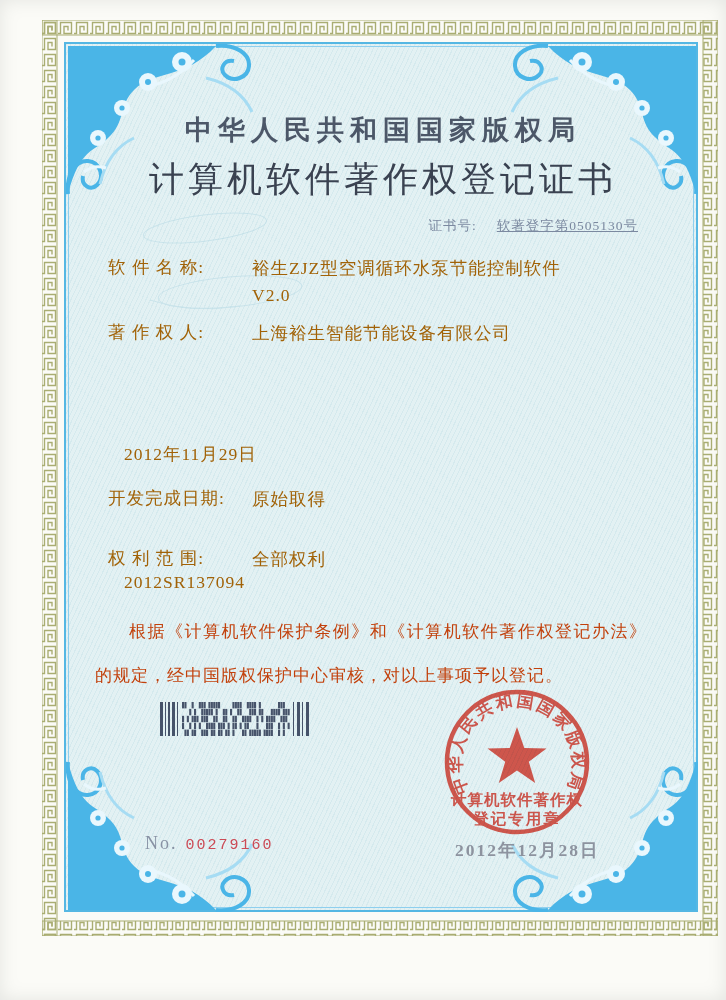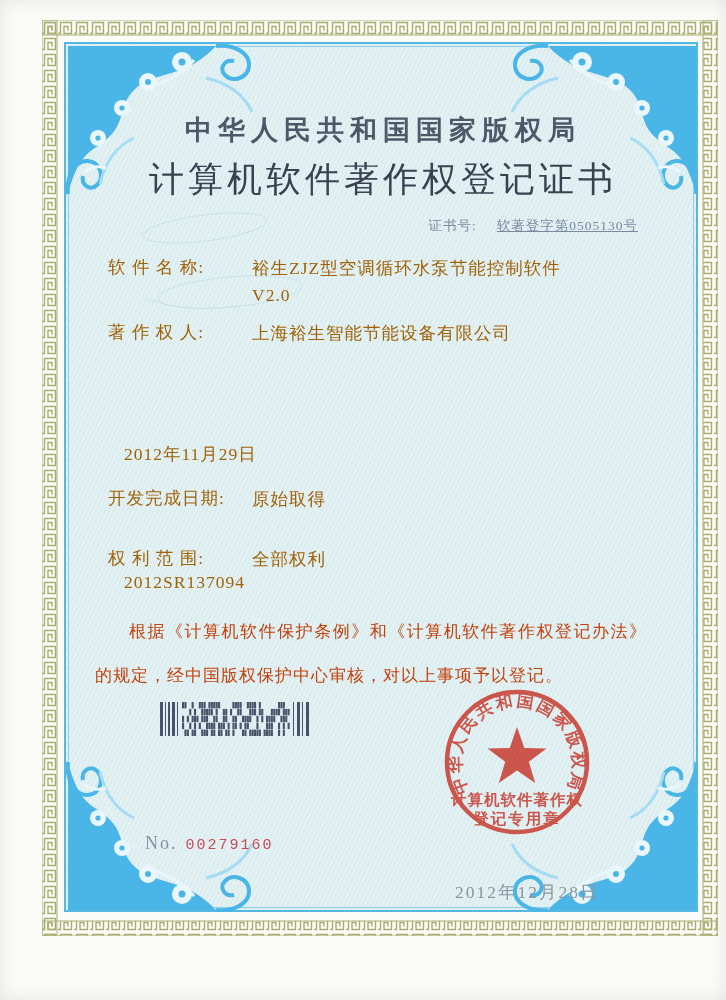--- a/index.html
+++ b/index.html
@@ -51,21 +51,21 @@
     text-indent:2em;text-align:justify;letter-spacing:1px;
   }
   
   .barcode{position:absolute;left:160px;top:700px;}
   
   .serial{position:absolute;left:145px;top:833px;font-size:18px;color:#8892a4;letter-spacing:2px;}
   .serial .num{
     font-family:"Liberation Mono","DejaVu Sans Mono",monospace;
     color:#cc4a55;margin-left:8px;font-size:15px;letter-spacing:2px;
   }
-  .issue-date{position:absolute;left:455px;top:880px;font-size:17.5px;color:#8d939f;letter-spacing:2px;}
+  .issue-date{position:absolute;left:455px;top:838px;font-size:17.5px;color:#8d939f;letter-spacing:2px;font-weight:bold;}
   
   .seal{position:absolute;left:407px;top:652px;mix-blend-mode:multiply;opacity:.9;}
   
   .watermark{position:absolute;left:0;top:0;pointer-events:none;}
 </style>
 </head>
 <body>
 
 <div class="page">
 

